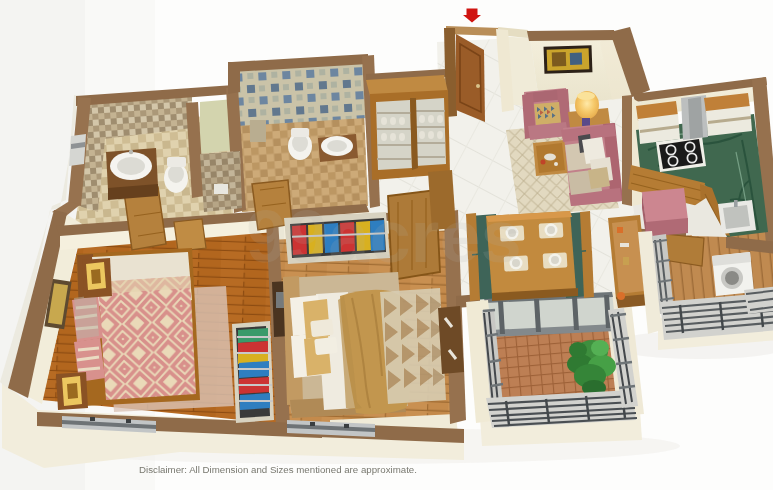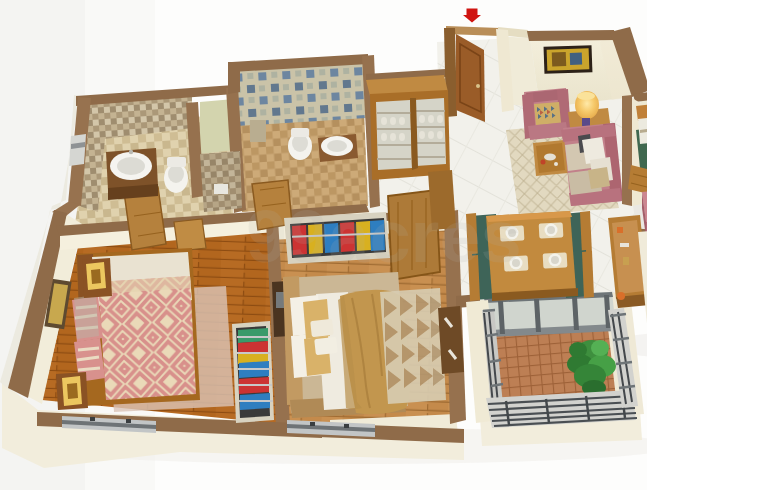--- a/index.html
+++ b/index.html
@@ -1,16 +1,16 @@
 <!DOCTYPE html>
 <html><head>
 <meta charset="utf-8">
 <style>
   html,body{margin:0;padding:0;background:#ffffff;}
-  .page{position:relative;width:647px;height:490px;overflow:hidden;background:#e5e5e5;font-family:"Liberation Sans",sans-serif;}
+  .page{position:relative;width:773px;height:490px;overflow:hidden;background:#e5e5e5;font-family:"Liberation Sans",sans-serif;}
   svg{position:absolute;left:0;top:0;}
   .disc{position:absolute;left:0;top:464px;width:556px;text-align:center;font-size:9.7px;color:#78786f;}
 </style>
 </head>
 <body>
 <div class="page">
 <svg width="780" height="490" viewBox="0 0 780 490">
 <defs>
 <pattern id="bath1floor" width="16" height="16" patternUnits="userSpaceOnUse" patternTransform="rotate(-4 0 0)">
   <rect width="16" height="16" fill="#e0d2ae"></rect>
@@ -629,13 +629,14 @@
 </g>
 
 <text x="246" y="262" font-family="Liberation Sans, sans-serif" font-size="74" font-weight="bold" fill="#b2b2ac" opacity="0.14">99acres</text>
 
 <g>
 <rect x="466.5" y="8.5" width="11" height="7" fill="#d01410"></rect>
 <polygon points="463,15 481,15 472,22.5" fill="#d01410"></polygon>
 </g>
 </svg>
 
+<div class="disc">Disclaimer: All Dimension and Sizes mentioned are approximate.</div>
 </div>
 
 </body></html>

